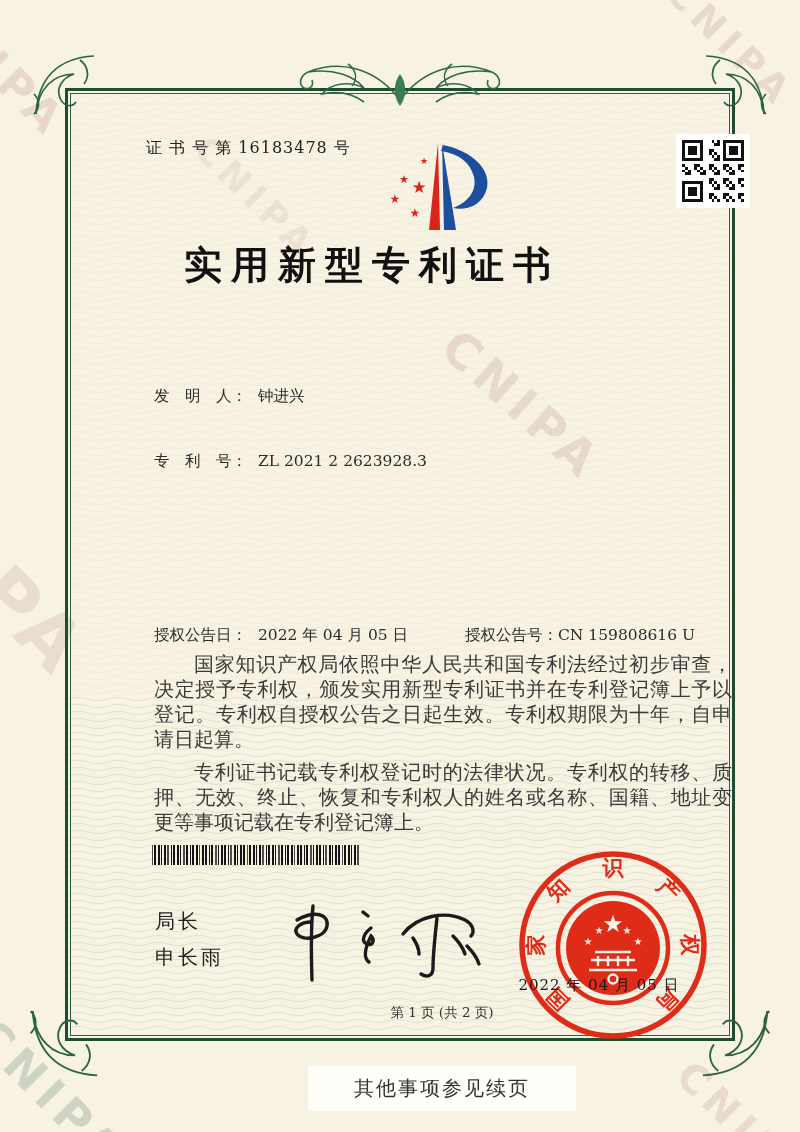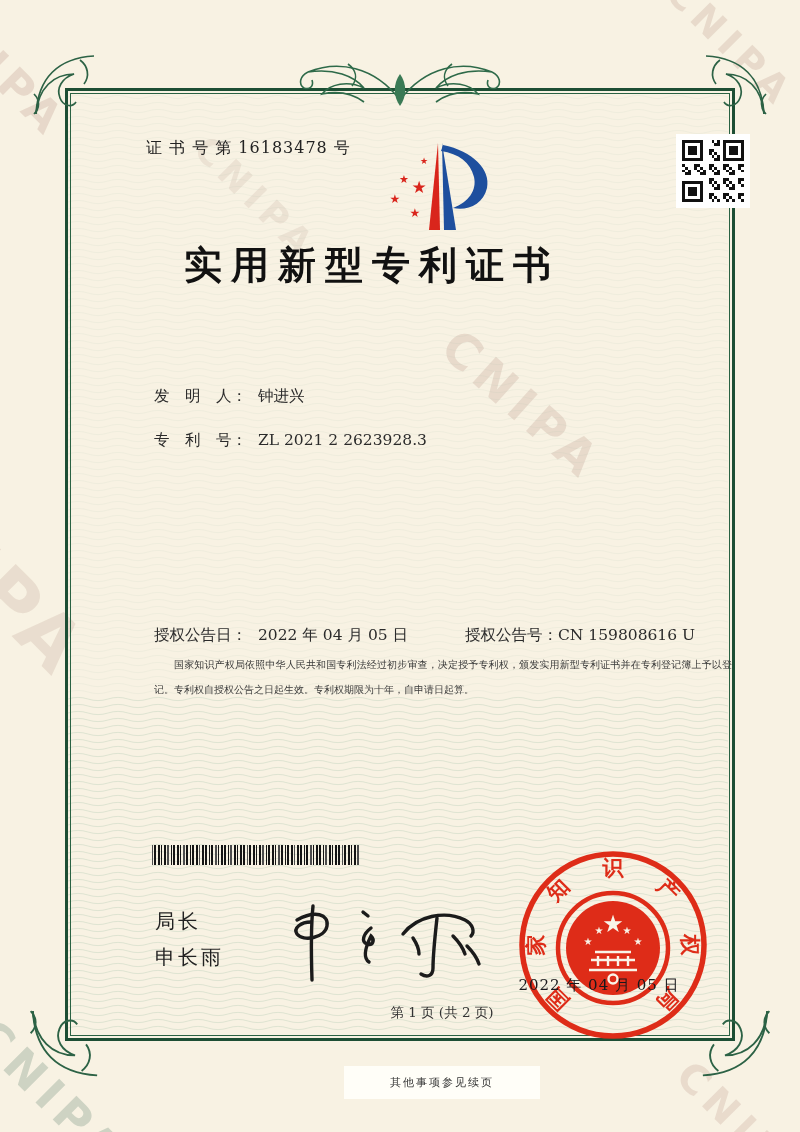--- a/index.html
+++ b/index.html
@@ -26,29 +26,29 @@
   .deco{position:absolute;z-index:2;pointer-events:none;}
   
   .cert-no{position:absolute;left:104px;top:138px;font-size:16px;color:#222;
            letter-spacing:1px;white-space:nowrap;}
   .title{position:absolute;left:0;top:240px;width:660px;text-align:center;
          font-size:38px;font-weight:bold;color:#111;letter-spacing:9px;}
   .row{position:absolute;left:112px;font-size:15.5px;color:#2b2b2b;white-space:nowrap;}
   .flabel{display:inline-block;width:104px;}
   .fvalue{color:#2b2b2b;}
   .grant2{margin-left:52px;}
-  .paras{position:absolute;left:112px;top:652px;width:578px;font-size:10px;
+  .paras{position:absolute;left:112px;top:652px;width:578px;font-size:20px;
          line-height:25px;color:#3a3a3a;text-align:justify;}
   .paras p{margin:0 0 8px 0;text-indent:2em;}
   .signer{position:absolute;left:113px;font-size:20px;color:#222;letter-spacing:3px;}
   .pagenum{position:absolute;left:0;top:1004px;width:800px;text-align:center;
            font-size:13.5px;color:#333;}
   .footer-note{position:absolute;left:0;top:1066px;width:800px;text-align:center;}
   .footer-note span{display:inline-block;background:#fffef8;padding:9px 46px;
-           font-size:11px;color:#333;letter-spacing:2px;}
+           font-size:20px;color:#333;letter-spacing:2px;}
   
   .seal{position:absolute;left:474px;top:848px;width:194px;height:194px;z-index:3;}
   .seal .sc{position:absolute;width:22px;height:22px;font-size:21px;font-weight:bold;
             color:#de2c18;text-align:center;line-height:22px;}
   .sc0{left:31px;top:140px;transform:rotate(-135deg);}
   .sc1{left:9px; top:86px; transform:rotate(-90deg);}
   .sc2{left:31px;top:31px; transform:rotate(-45deg);}
   .sc3{left:86px;top:9px;  transform:rotate(0deg);}
   .sc4{left:141px;top:31px;transform:rotate(45deg);}
   .sc5{left:163px;top:86px;transform:rotate(90deg);}
@@ -371,30 +371,31 @@
         <rect x="20" y="18" width="1" height="1" fill="#111"></rect>
         <rect x="20" y="20" width="1" height="1" fill="#111"></rect>
       </svg>
   </div>
 
   <div class="title">实用新型专利证书</div>
 
   <div class="row" style="top:386px">
     <span class="flabel">发　明　人：</span><span class="fvalue">钟进兴</span>
   </div>
-  <div class="row" style="top:430px">
+  <div class="row" style="top:451px">
     <span class="flabel">专　利　号：</span><span class="fvalue">ZL 2021 2 2623928.3</span>
   </div>
   <div class="row" style="top:625px">
     <span class="flabel">授权公告日：</span><span class="fvalue">2022 年 04 月 05 日</span>
     <span class="grant2">授权公告号：</span><span class="fvalue">CN 159808616 U</span>
   </div>
 
   <div class="paras">
     <p>国家知识产权局依照中华人民共和国专利法经过初步审查，决定授予专利权，颁发实用新型专利证书并在专利登记簿上予以登记。专利权自授权公告之日起生效。专利权期限为十年，自申请日起算。</p>
+    <p>专利证书记载专利权登记时的法律状况。专利权的转移、质押、无效、终止、恢复和专利权人的姓名或名称、国籍、地址变更等事项记载在专利登记簿上。</p>
   </div>
 
   <svg id="barcode" class="abs" style="left:110px;top:845px;" width="212" height="20">
       <rect x="0" y="0" width="1" height="20" fill="#4d4d4d"></rect>
       <rect x="2" y="0" width="2" height="20" fill="#141414"></rect>
       <rect x="6" y="0" width="2" height="20" fill="#141414"></rect>
       <rect x="9" y="0" width="1" height="20" fill="#141414"></rect>
       <rect x="12" y="0" width="2" height="20" fill="#141414"></rect>
       <rect x="15" y="0" width="2" height="20" fill="#4d4d4d"></rect>
       <rect x="19" y="0" width="1" height="20" fill="#141414"></rect>

